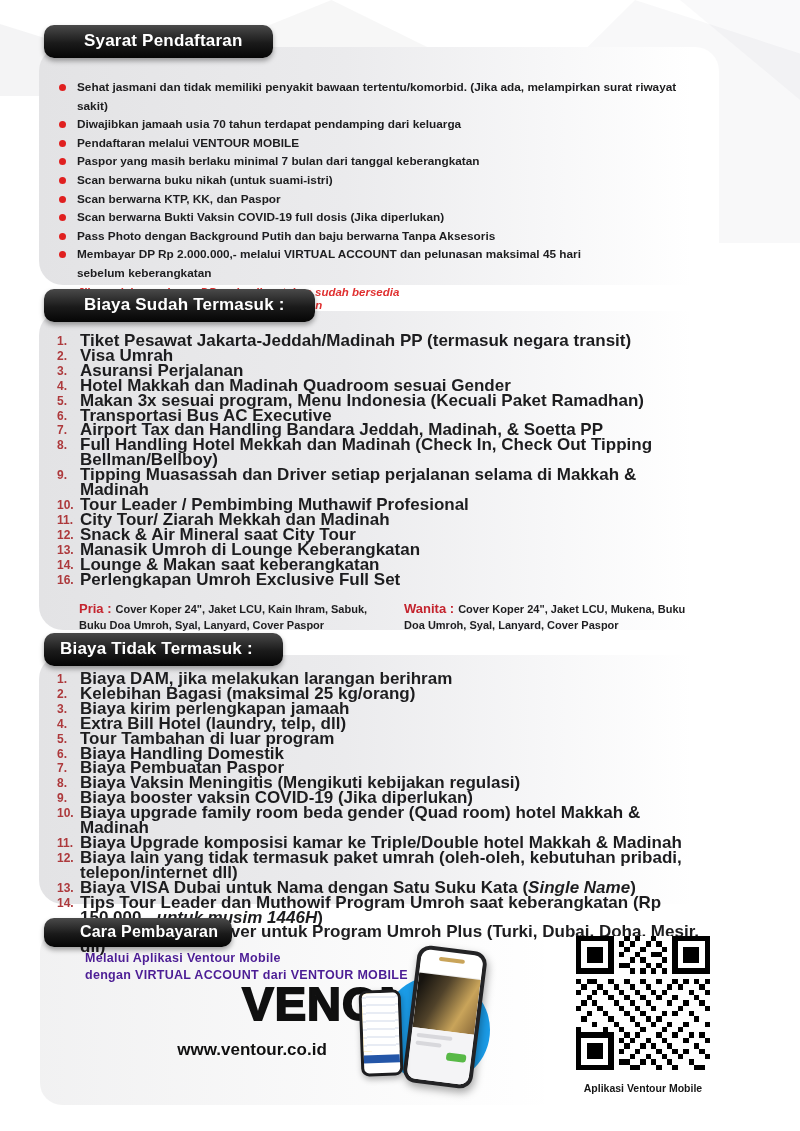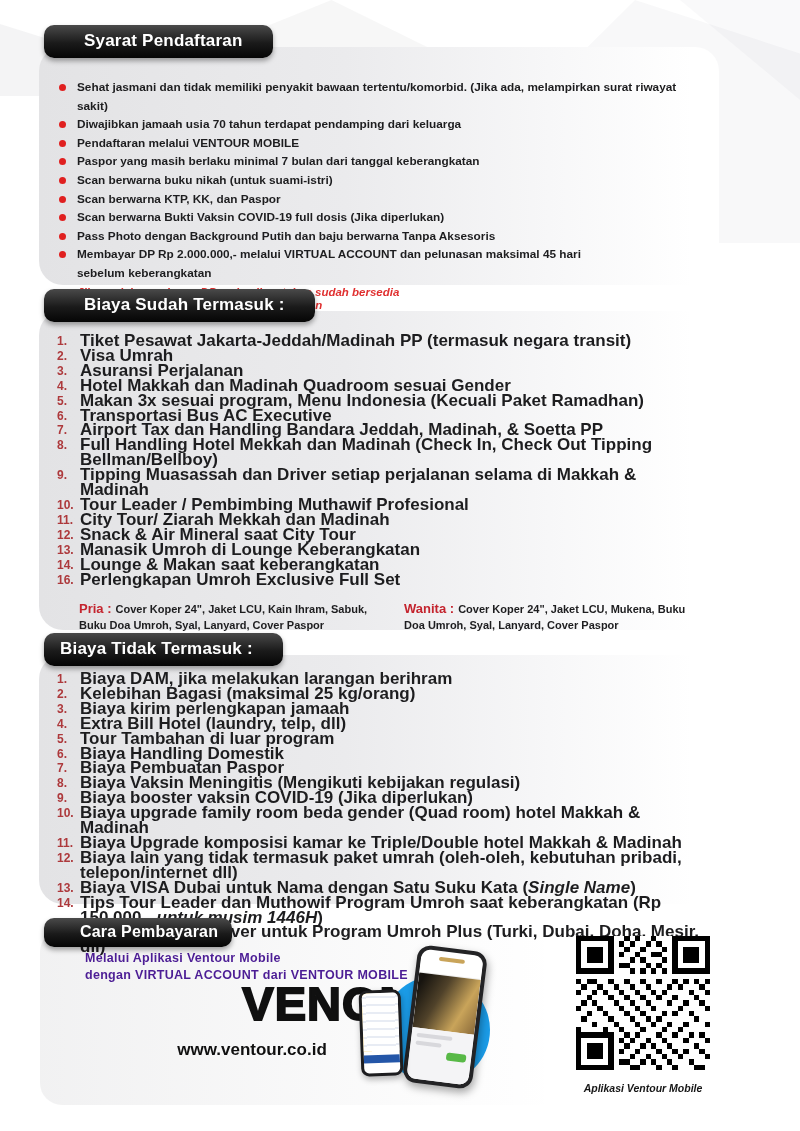--- a/index.html
+++ b/index.html
@@ -79,21 +79,21 @@
   .pa-small { position:absolute; left:8px; top:44px; width:42px; height:86px; background:#fff;
               border:3px solid #1d1d1f; border-radius:8px; box-shadow:1px 3px 6px rgba(0,0,0,.3);
               overflow:hidden; transform:rotate(-2deg); }
   .pa-small::before { content:""; display:block; height:72%;
       background:repeating-linear-gradient(180deg,#fff 0 3px,#e8ecf4 3px 5px,#fff 5px 8px),
                  linear-gradient(90deg,#f6c23a 0 8px,transparent 8px); }
   .pa-small::after { content:""; display:block; height:10%; background:#2456a8; margin-top:12%; }
 
   
   .qr-wrap { position:absolute; left:576px; top:936px; width:134px; z-index:2; text-align:center; }
-  .qr-caption { margin-top:8px; font-size:10.5px; font-weight:bold; color:#151515; white-space:nowrap;font-style:italic; }
+  .qr-caption { margin-top:8px; font-size:10.5px; font-weight:bold; color:#151515; white-space:nowrap; }
 </style>
 </head>
 <body>
 
 <div class="page">
 
   <div class="facet f5"></div>
   <div class="facet f1"></div>
   <div class="facet f2"></div>
   <div class="facet f3"></div>

